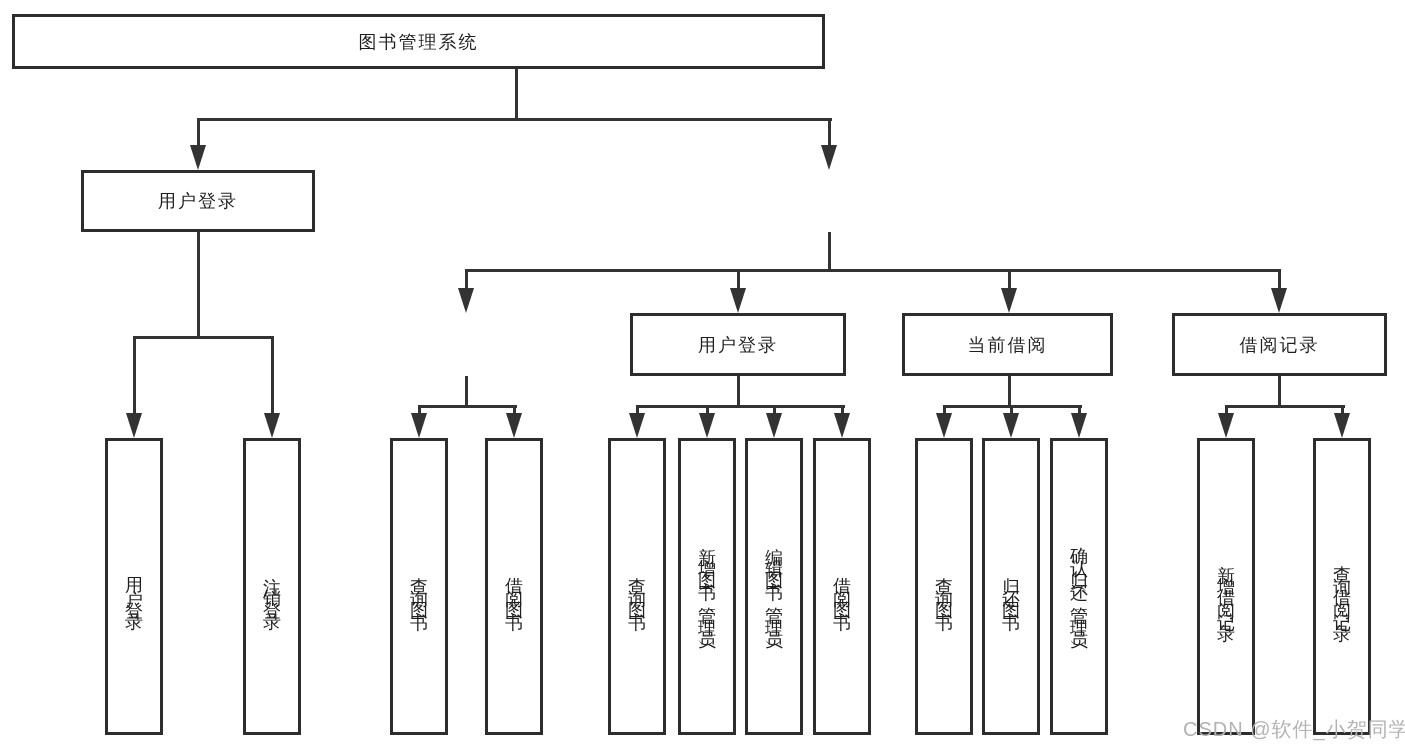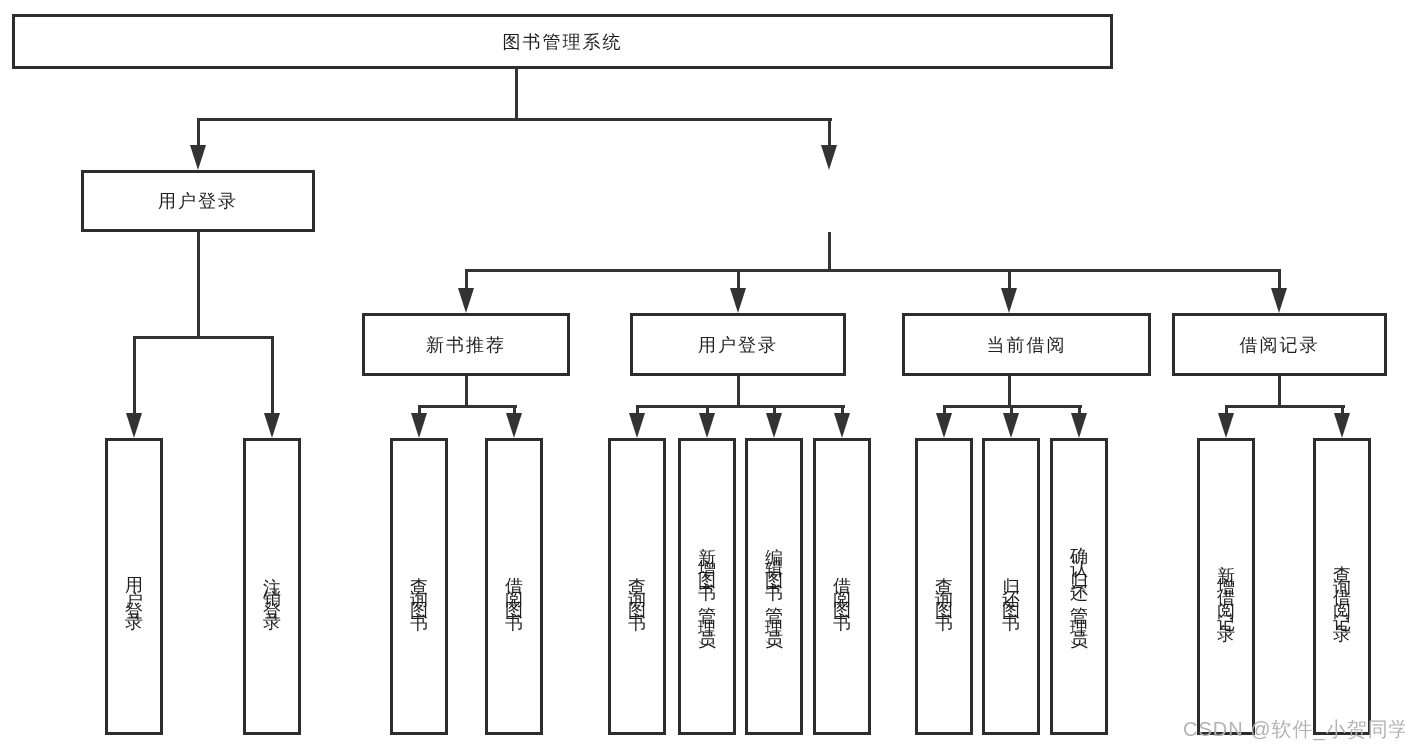--- a/index.html
+++ b/index.html
@@ -33,21 +33,21 @@
     font-size:20px; letter-spacing:1px;
     color:var(--c-watermark, #b3b3b3);
     white-space:nowrap; z-index:5;
   }
 </style>
 </head>
 <body>
 
 <div class="canvas">
 
-  <div class="box" style="left:12px; top:14px; width:1101px; height:55px;">
+  <div class="box" style="left:12px; top:14px; width:813px; height:55px;">
     <span class="hlbl">图书管理系统</span>
   </div>
 
   <div class="ln" style="left:515px; top:69px;  width:3px;  height:51px;"></div>
   <div class="ln" style="left:197px; top:118px; width:635px; height:3px;"></div>
   <div class="ln" style="left:197px; top:118px; width:3px;  height:30px;"></div>
   <div class="ln" style="left:828px; top:118px; width:3px;  height:30px;"></div>
   <div class="arw" style="left:190px; top:145px;"></div>
   <div class="arw" style="left:821px; top:145px;"></div>
 
@@ -66,27 +66,24 @@
   <div class="ln" style="left:465px;  top:269px; width:816px; height:3px;"></div>
   <div class="ln" style="left:465px;  top:269px; width:3px;   height:22px;"></div>
   <div class="ln" style="left:737px;  top:269px; width:3px;   height:22px;"></div>
   <div class="ln" style="left:1008px; top:269px; width:3px;   height:22px;"></div>
   <div class="ln" style="left:1278px; top:269px; width:3px;   height:22px;"></div>
   <div class="arw" style="left:458px;  top:288px;"></div>
   <div class="arw" style="left:730px;  top:288px;"></div>
   <div class="arw" style="left:1001px; top:288px;"></div>
   <div class="arw" style="left:1271px; top:288px;"></div>
 
-  <div class="box" style="left:362px; top:313px; width:208px; height:63px;">
-    <span class="hlbl">新书推荐</span>
-  </div>
   <div class="box" style="left:630px; top:313px; width:216px; height:63px;">
     <span class="hlbl">用户登录</span>
   </div>
-  <div class="box" style="left:902px; top:313px; width:249px; height:63px;justify-content:center;">
+  <div class="box" style="left:902px; top:313px; width:211px; height:63px;justify-content:center;">
     <span class="hlbl">当前借阅</span>
   </div>
   <div class="box" style="left:1172px; top:313px; width:215px; height:63px;">
     <span class="hlbl">借阅记录</span>
   </div>
 
   <div class="ln" style="left:465px;  top:376px; width:3px; height:31px;"></div>
   <div class="ln" style="left:737px;  top:376px; width:3px; height:31px;"></div>
   <div class="ln" style="left:1008px; top:376px; width:3px; height:31px;"></div>
   <div class="ln" style="left:1278px; top:376px; width:3px; height:31px;"></div>

